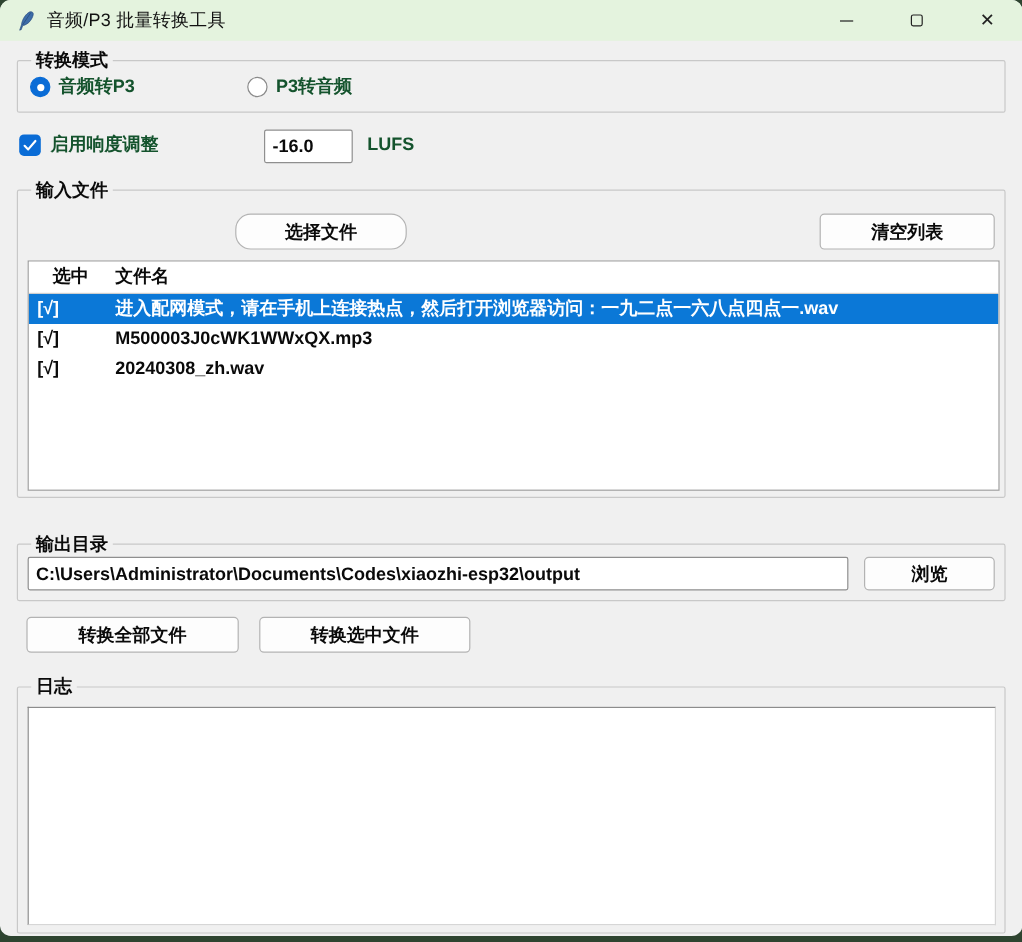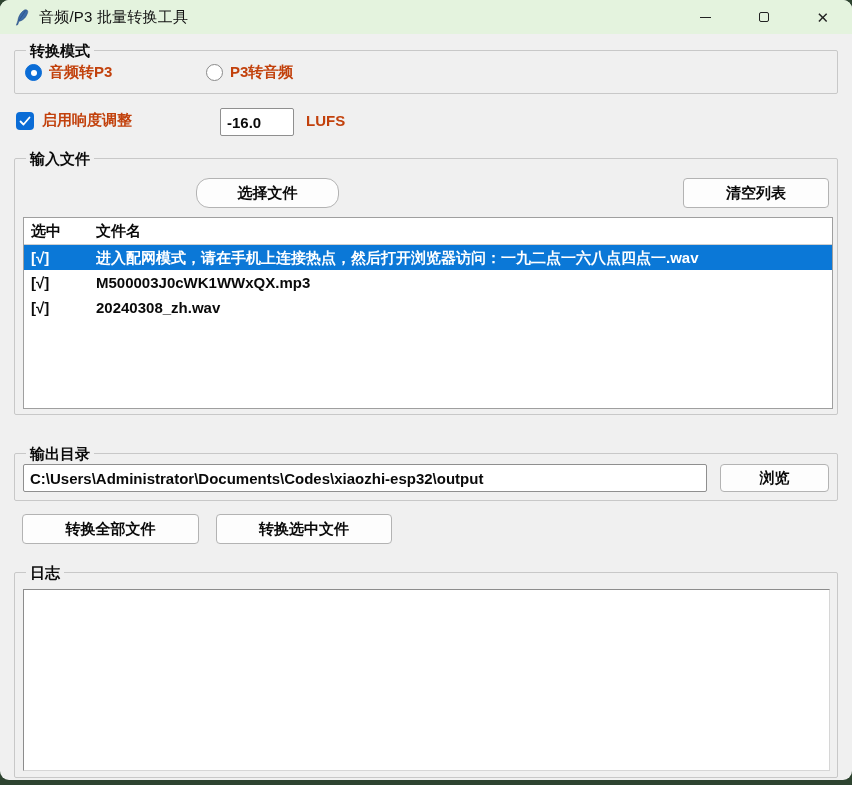--- a/index.html
+++ b/index.html
@@ -31,21 +31,21 @@
   .glyph-close { font-size:15px; color:#222; line-height:1; }
   
   .groupbox {
     position:absolute; border:1px solid #c8c8c8; border-radius:2px;
     background:#f0f0f0;
   }
   .gb-label {
     position:absolute; top:-10px; left:11px; background:#f0f0f0;
     padding:0 4px; font-size:15px; font-weight:700; color:#0a0a0a; line-height:20px;
   }
-  .plain-label { font-size:15px; font-weight:700; color:#c2410c; }
+  .plain-label { font-size:15px; font-weight:700; color:#14532d; }
   
   .gb-mode { left:14px; top:50px; width:824px; height:44px; }
   .radio-item { position:absolute; top:12px; display:flex; align-items:center; gap:7px; cursor:default; }
   .radio {
     width:17px; height:17px; border-radius:50%; background:#fff;
     border:1px solid #8a8a8a; position:relative; flex:0 0 auto;
   }
   .radio.checked { background:#0a6cd6; border-color:#0a6cd6; }
   .radio.checked::after {
     content:""; position:absolute; left:50%; top:50%; width:6px; height:6px;
@@ -75,21 +75,21 @@
   }
   .btn-select { position:absolute; left:181px; top:19px; width:143px; height:30px;border-radius:13px; }
   .btn-remove { position:absolute; left:509px; top:19px; width:145px; height:30px; }
   .btn-clear  { position:absolute; left:668px; top:19px; width:146px; height:30px; }
   .filetable {
     position:absolute; left:8px; top:58px; width:810px; height:192px;
     background:#fff; border:1px solid #9f9f9f; overflow:hidden;
   }
   .thead { display:flex; height:27px; background:#fff; border-bottom:1px solid #cfcfcf; }
   .th { font-size:15px; font-weight:700; color:#0a0a0a; line-height:26px; }
-  .th-check { width:72px; padding-left:7px; }
+  .th-check { width:72px; padding-left:20px; }
   .th-name  { flex:1; }
   .trow { display:flex; height:25px; font-size:15px; font-weight:700; color:#0a0a0a; }
   .trow .td { line-height:25px; white-space:nowrap; overflow:hidden; }
   .td-check { width:72px; padding-left:7px; flex:0 0 auto; }
   .td-name  { flex:1; }
   .trow.selected { background:#0b78d7; color:#fff; }
   
   .gb-output { left:14px; top:453px; width:824px; height:48px; }
   .path-input {
     position:absolute; left:8px; top:10px; width:684px; height:28px;

